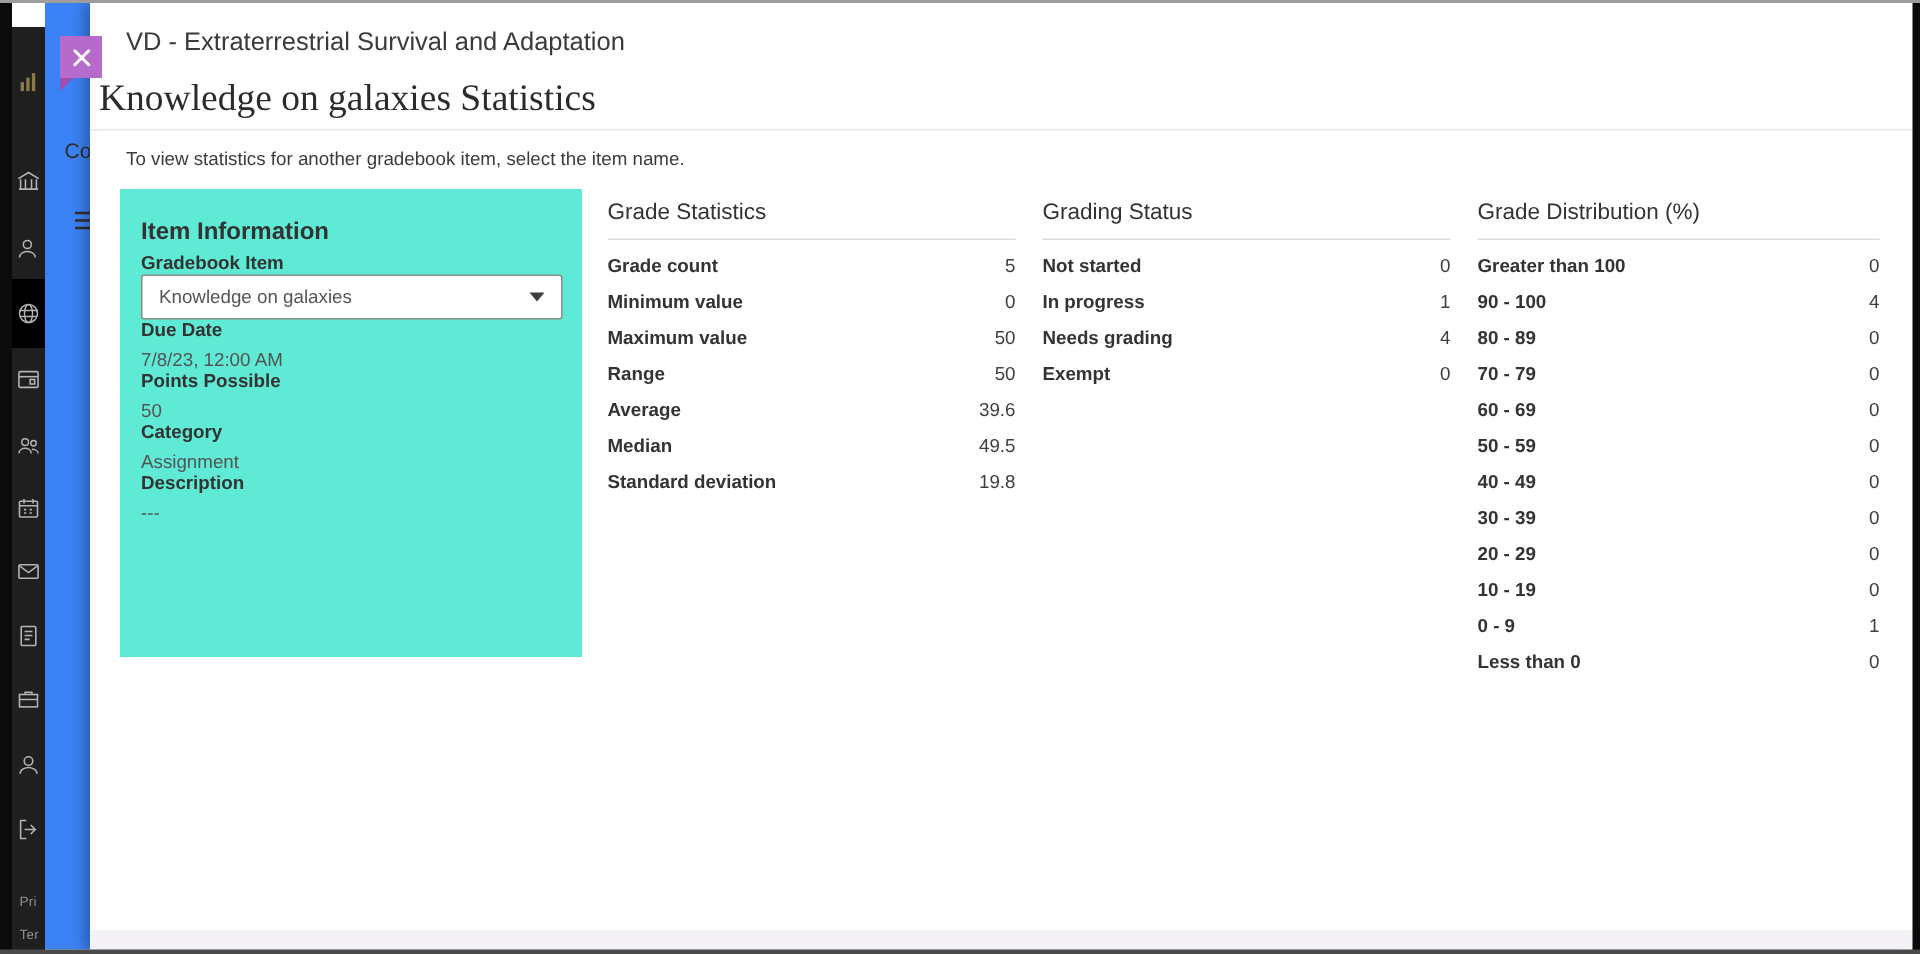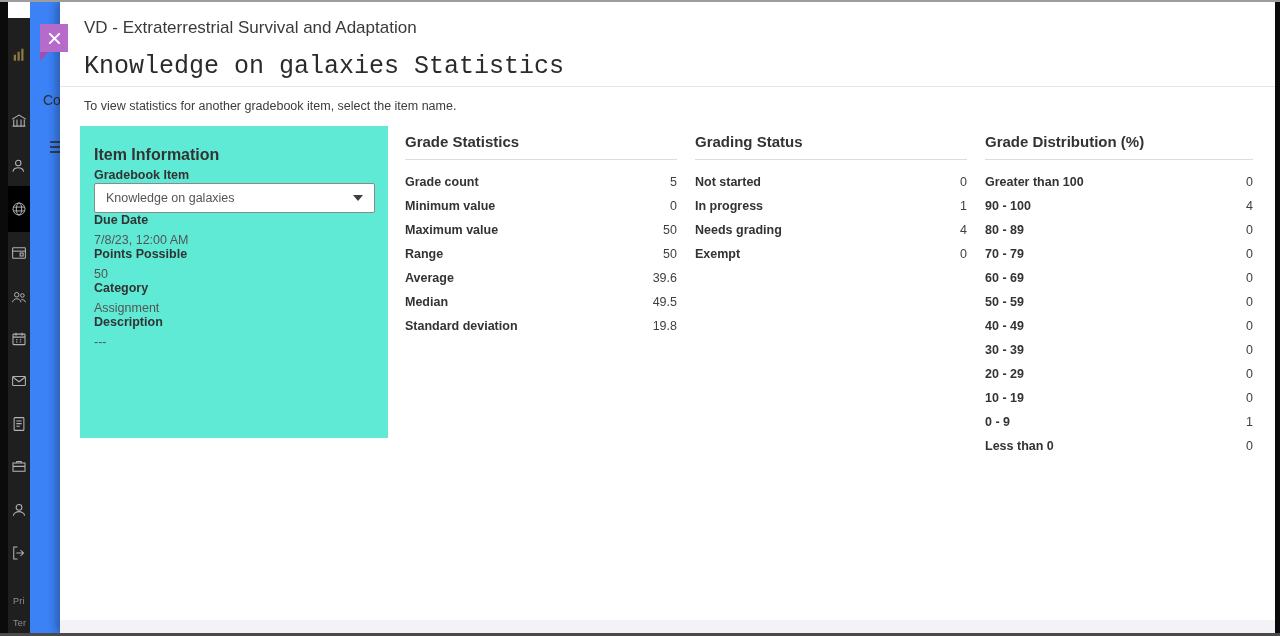--- a/index.html
+++ b/index.html
@@ -23,43 +23,43 @@
 
   
   .overlay-strip{position:absolute;left:30px;top:2px;width:30px;height:631px;background:#3b82f6;z-index:10;overflow:hidden;}
   .bg-partial-text{position:absolute;left:13px;top:90px;font-size:14px;color:#2e2e2e;}
   .bg-menu-icon{position:absolute;left:20px;top:137px;color:#2e2e2e;}
 
   
   .panel{position:absolute;left:60px;top:2px;width:1216px;height:631px;background:#ffffff;z-index:30;
          box-shadow:-4px 0 8px rgba(0,0,0,.28);}
   .eyebrow{position:absolute;left:24px;top:16px;font-size:17px;color:#3a3a3a;}
-  .page-title{position:absolute;left:24px;top:33px;font-family:Liberation Mono, monospace;font-weight:400;
+  .page-title{position:absolute;left:6px;top:33px;font-family:Liberation Serif, serif;font-weight:400;
               font-size:25px;color:#2b2b2b;white-space:nowrap;}
   .header-divider{position:absolute;left:0;top:84px;width:1216px;height:1px;background:#e6e6e6;}
   .instruction{position:absolute;left:24px;top:97px;font-size:12.5px;color:#3c3c3c;}
 
   
   .item-box{position:absolute;left:20px;top:124px;width:308px;height:312px;background:#5eead4;box-sizing:border-box;padding:12px 14px;}
   .item-box h2{margin:8px 0 4px 0;font-size:16px;font-weight:700;color:#333;}
   .f-label{font-size:12.5px;font-weight:700;color:#333;margin-top:0;}
   .f-value{font-size:12.5px;color:#555;margin-top:6px;}
   .select-box{margin-top:1px;width:281px;height:30px;box-sizing:border-box;border:1px solid #8a8a8a;border-radius:2px;
               background:#fff;display:flex;align-items:center;justify-content:space-between;padding:0 11px;cursor:pointer;}
   .select-box .sel-text{font-size:12.5px;color:#555;}
   .sel-arrow{width:0;height:0;border-left:5px solid transparent;border-right:5px solid transparent;border-top:6px solid #3f3f3f;}
 
   
   .stat-col{position:absolute;top:131px;}
   .stat-col.c0{left:345px;width:272px;}
   .stat-col.c1{left:635px;width:272px;}
   .stat-col.c2{left:925px;width:268px;}
-  .stat-col h3{margin:0;font-size:15px;font-weight:700;color:#333;padding-bottom:9px;border-bottom:1px solid #dcdcdc;}
+  .stat-col h3{margin:0;font-size:15px;font-weight:400;color:#333;padding-bottom:9px;border-bottom:1px solid #dcdcdc;}
   .stat-rows{margin-top:5px;}
-  .stat-row{display:flex;justify-content:space-between;align-items:flex-end;height:24px;}
+  .stat-row{display:flex;justify-content:space-between;align-items:center;height:24px;}
   .stat-label{font-size:12.5px;font-weight:700;color:#333;}
   .stat-value{font-size:12.5px;color:#3f3f3f;}
 
   
   .footer-strip{position:absolute;left:0;top:618px;width:1216px;height:13px;background:#f4f2f6;}
 
   
   .close-btn{position:absolute;left:40px;top:24px;width:28px;height:28px;background:#b66bca;z-index:50;
              display:flex;align-items:center;justify-content:center;cursor:pointer;border:none;padding:0;}
   .close-btn::after{content:"";position:absolute;left:0;top:28px;width:0;height:0;

